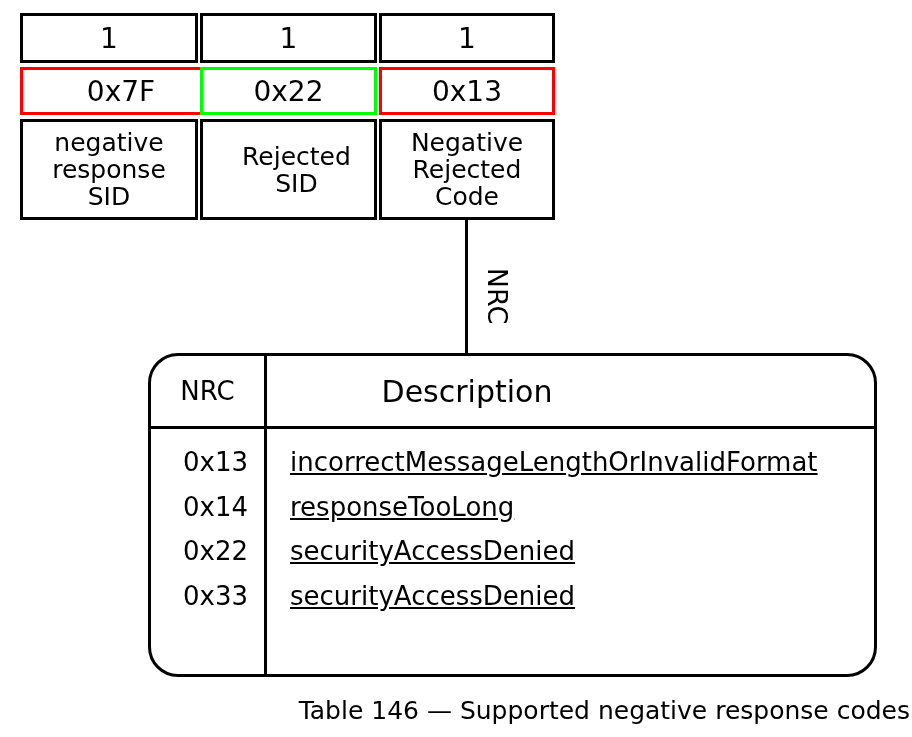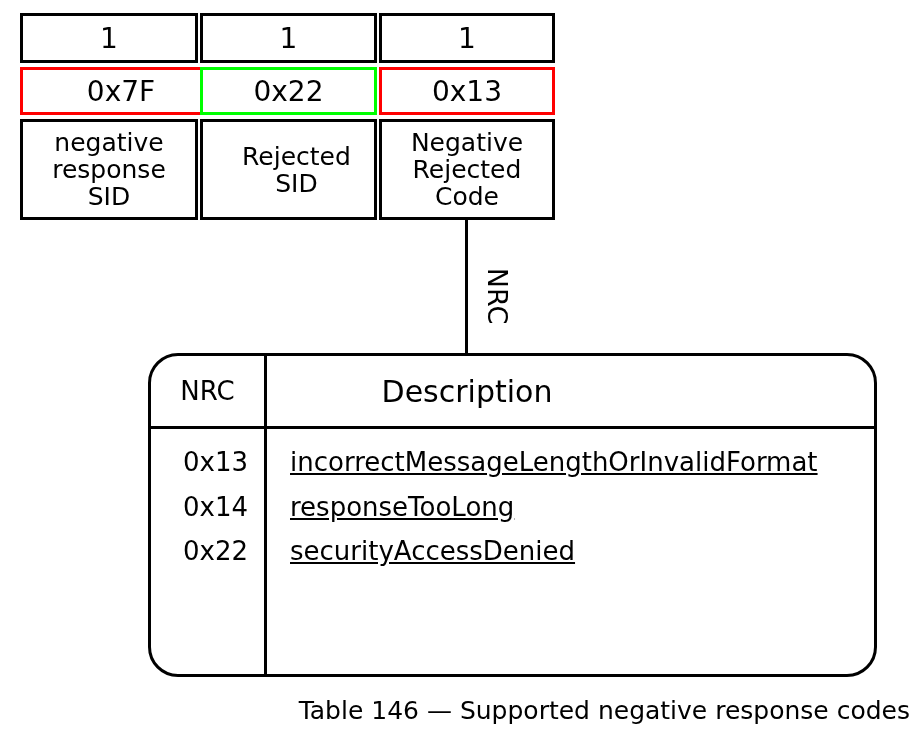--- a/index.html
+++ b/index.html
@@ -175,18 +175,22 @@
         <div class="nrc-row-desc">incorrectMessageLengthOrInvalidFormat</div>
       </div>
       <div class="nrc-row">
         <div class="nrc-row-code">0x14</div>
         <div class="nrc-row-desc">responseTooLong</div>
       </div>
       <div class="nrc-row">
         <div class="nrc-row-code">0x22</div>
         <div class="nrc-row-desc">securityAccessDenied</div>
       </div>
+      <div class="nrc-row">
+        <div class="nrc-row-code">0x33</div>
+        <div class="nrc-row-desc">securityAccessDenied</div>
+      </div>
     </div>
   </div>
 
   <div class="figure-caption">Table 146 — Supported negative response codes</div>
 
 </div>
 
 </body></html>

